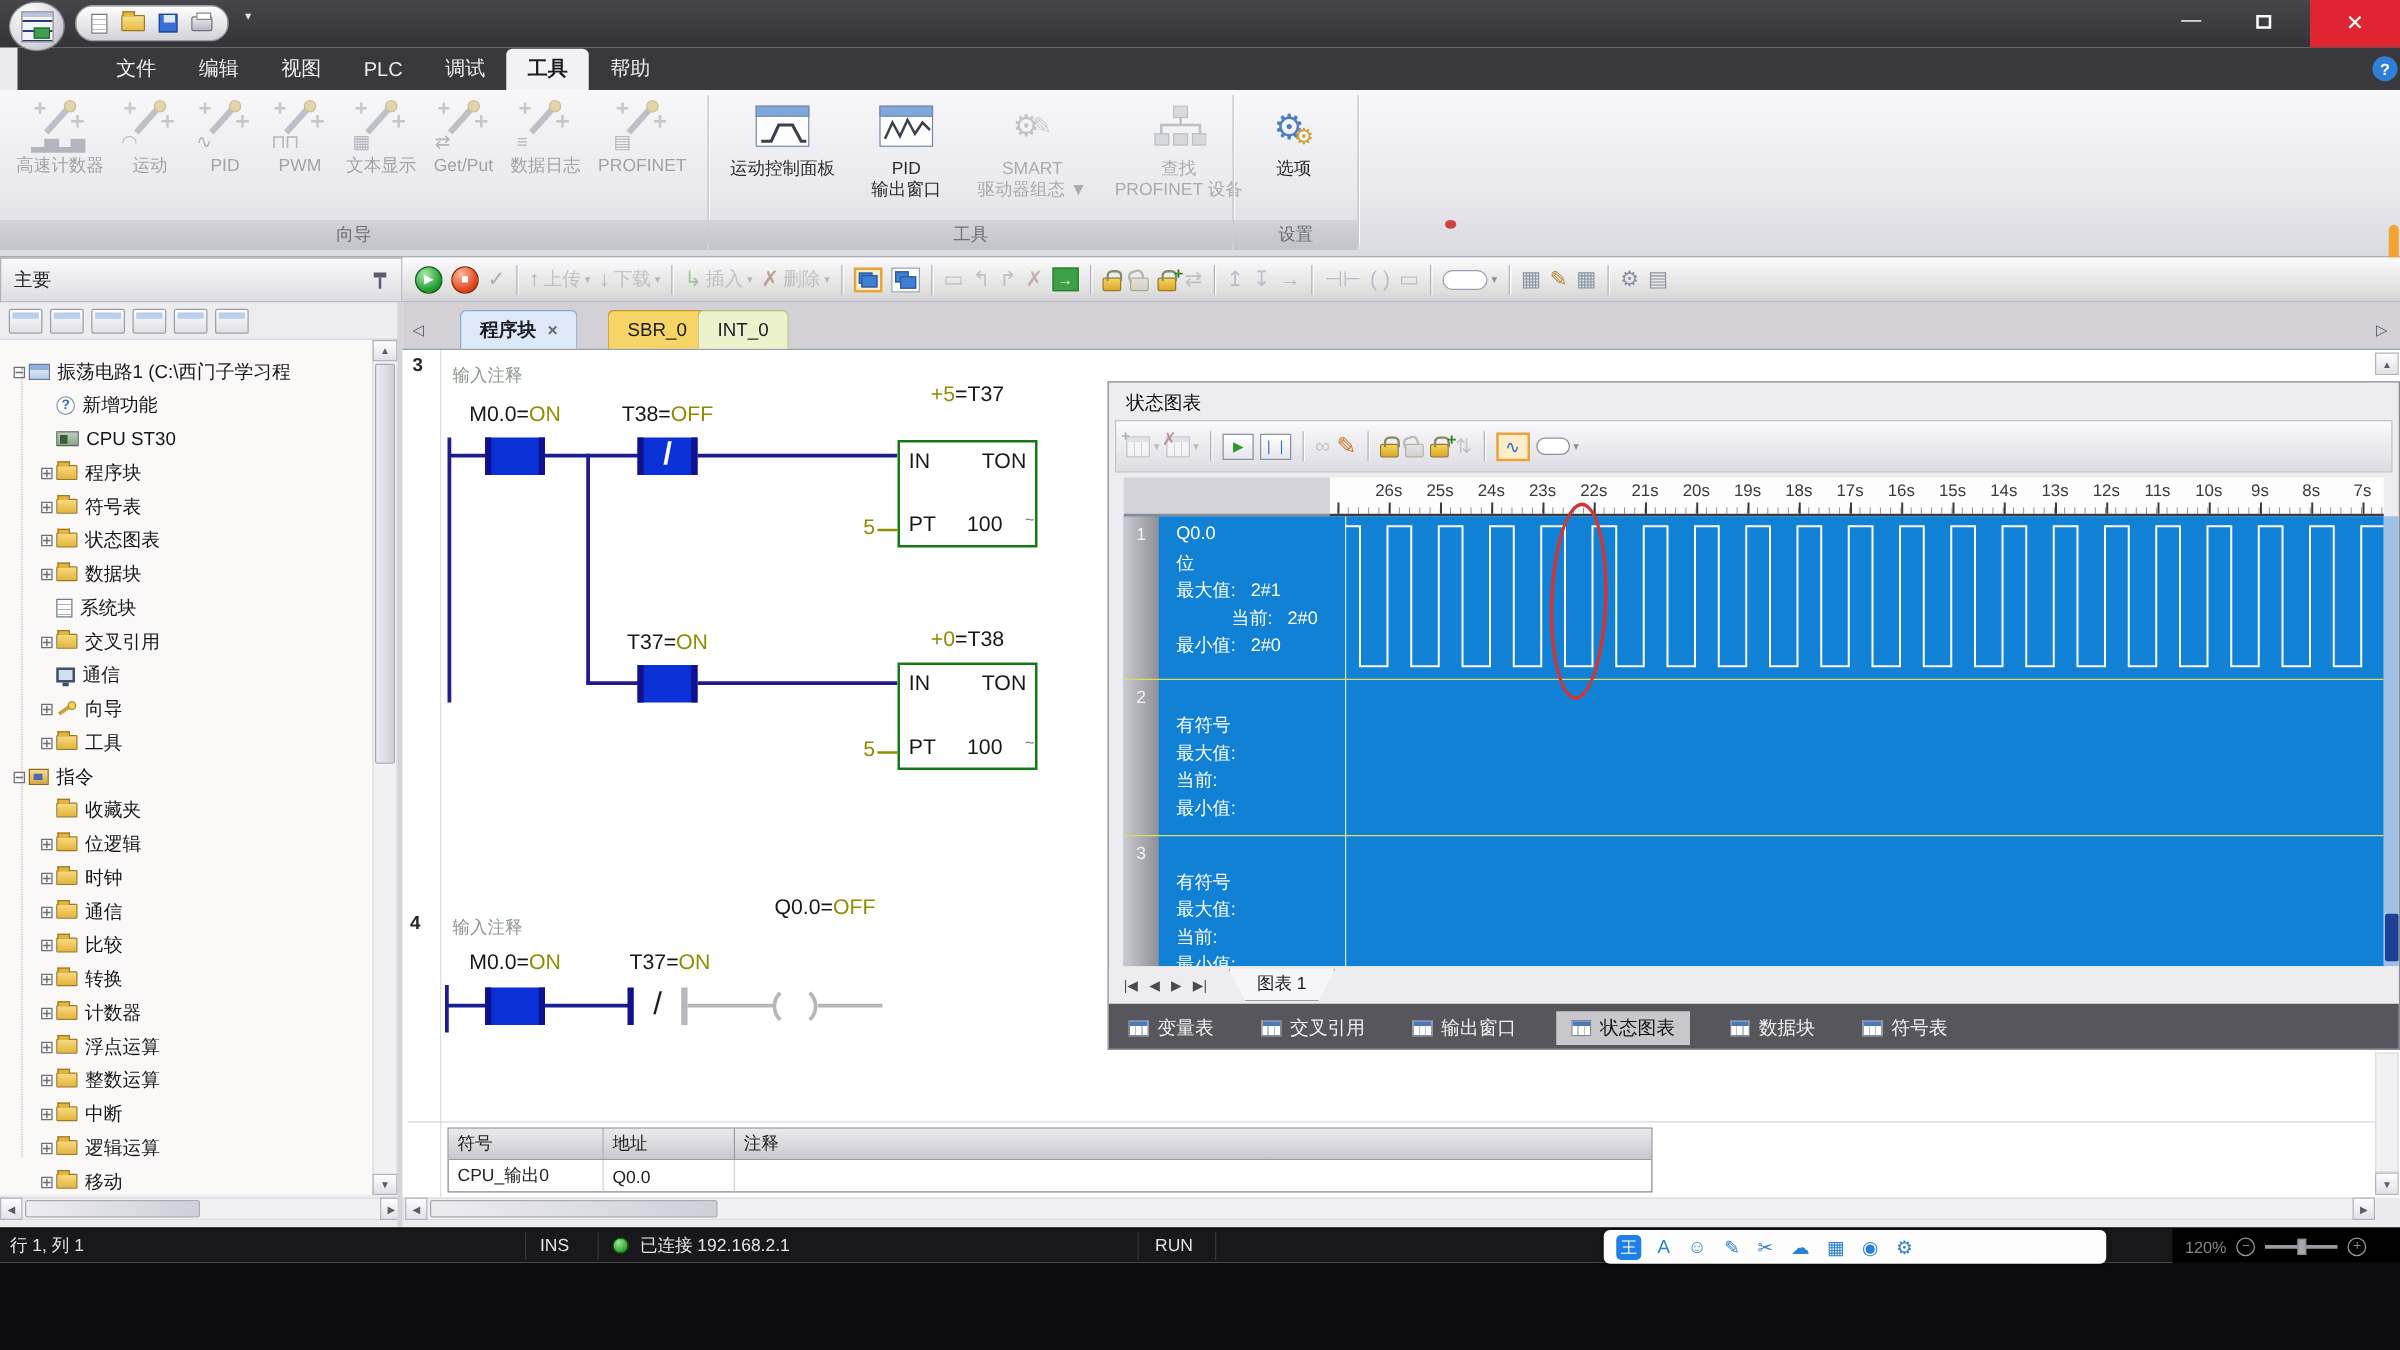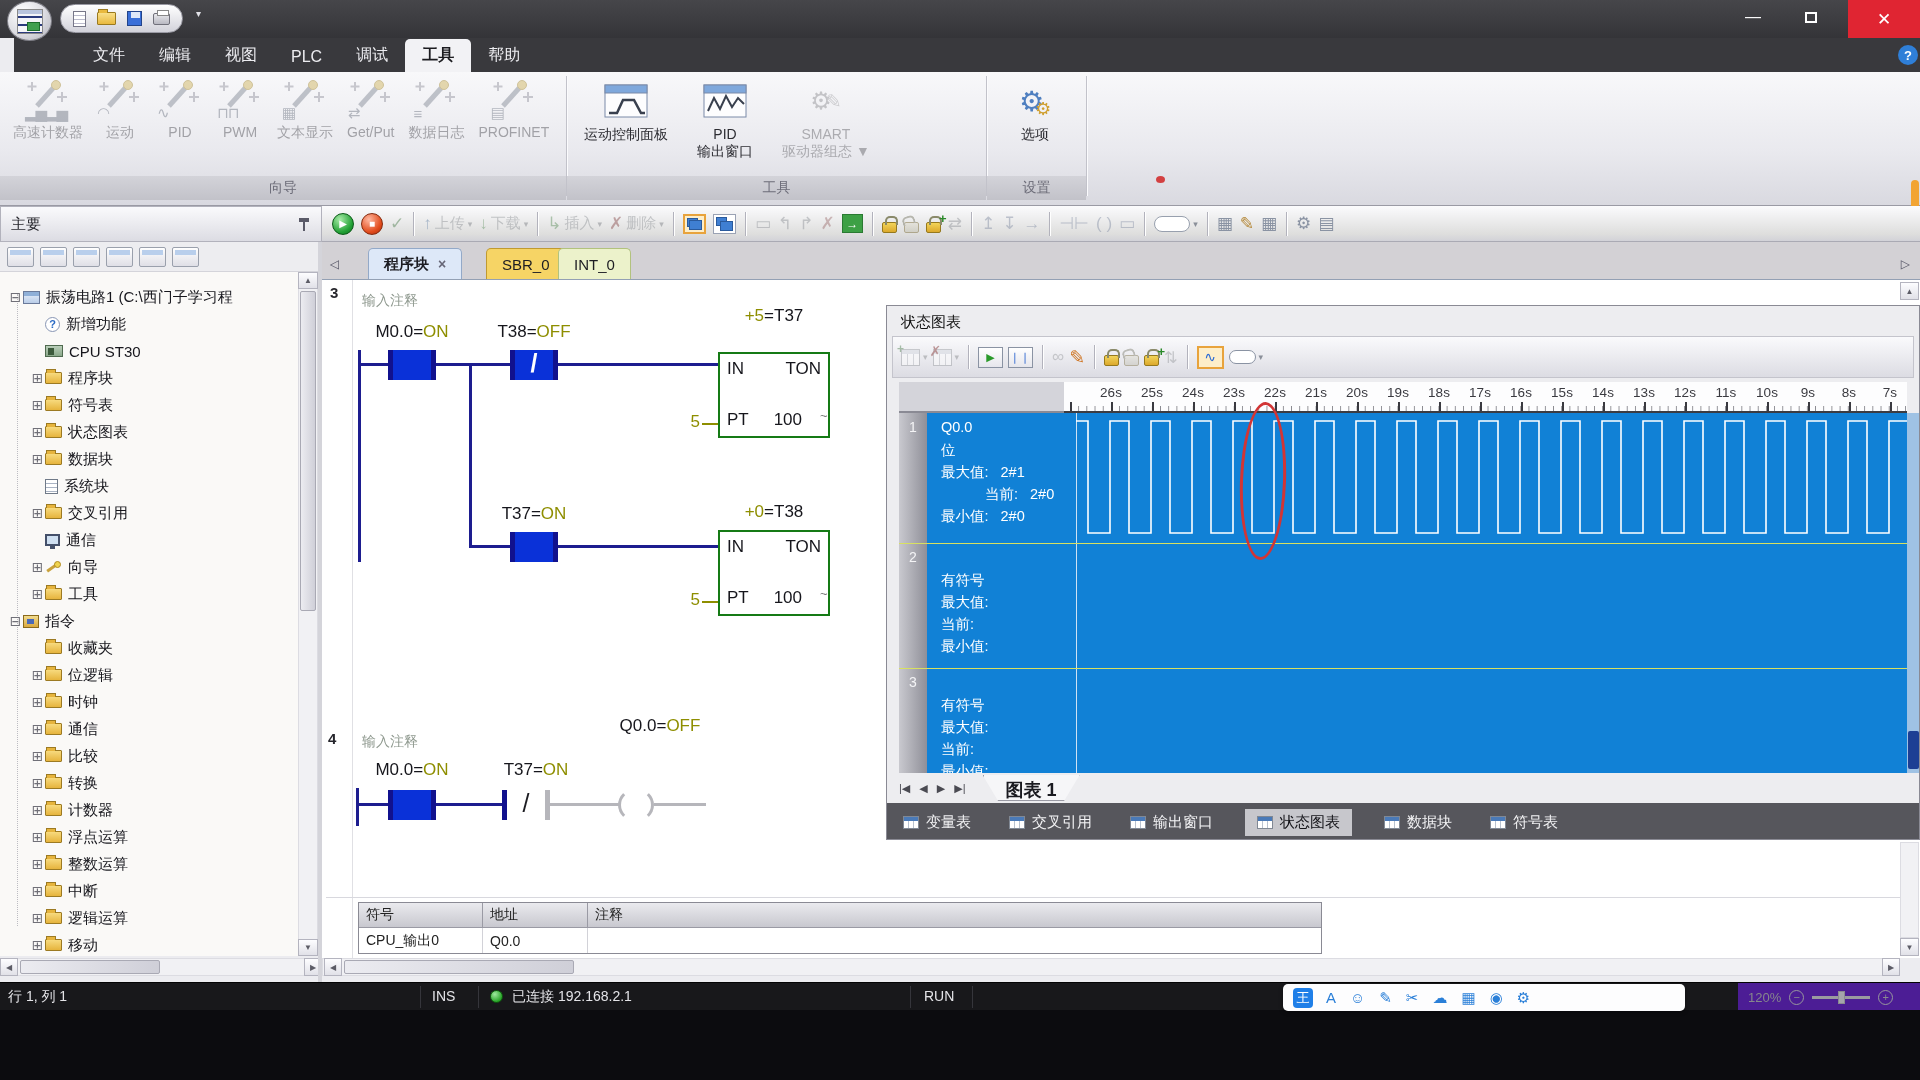--- a/index.html
+++ b/index.html
@@ -185,38 +185,38 @@
   .sc-gnum{position:absolute;left:0;width:28px;text-align:center;color:#f4f4f6;font-size:14px}
   .sc-rowsep{position:absolute;left:0;width:1008px;height:1px;background:#d9e060}
   .sc-coldiv{position:absolute;left:177px;top:0;width:1px;height:360px;background:#cfe2f4}
   .sc-txt{position:absolute;color:#fff;font-size:14.5px;white-space:nowrap}
   .sc-txt .fv{margin-left:12px}
   .sc-scroll{position:absolute;left:1020px;top:107px;width:13px;height:360px;background:#9fc2e4}
   .sc-scroll .thumb{position:absolute;left:1px;right:1px;bottom:4px;height:38px;background:#1d3f94;border-radius:2px}
   .sc-tabnav{position:absolute;left:0;top:467px;width:1034px;height:30px;background:#ededf0;display:flex;align-items:center;padding-left:12px;gap:9px}
   .nav-a{font-size:11px;color:#4a4a52}
   .chart-tab{margin-left:8px;height:26px;padding:3px 22px;background:#f6f6f8;border:1px solid #9a9aa4;border-top:none;
-    clip-path:polygon(0 0,100% 0,84% 100%,16% 100%);font-size:18px;font-weight:bold;color:#1a1a20}
+    clip-path:polygon(0 0,100% 0,84% 100%,16% 100%);font-size:14px;font-weight:normal;color:#1a1a20}
   .sc-dock{position:absolute;left:0;top:497px;width:1034px;height:38px;background:#56565c;display:flex;align-items:center;padding-left:10px;gap:26px}
   .dock-tab{display:flex;align-items:center;gap:7px;color:#f2f2f4;font-size:15px;padding:4px 6px}
   .dock-tab.active{background:#c7c7cc;color:#131318;padding:4px 12px}
   .dock-ico{width:16px;height:13px;background:#fff;border:1px solid #808894;
     background-image:linear-gradient(#4a7ab8 0 4px,transparent 4px),repeating-linear-gradient(90deg,transparent 0 4px,#b9c2cf 4px 5px)}
 
   
   .ann-ellipse{position:absolute;left:1240px;top:402px;width:46px;height:158px;border:3px solid #d23535;border-radius:50%;
     transform:rotate(2deg);z-index:9}
 
   
   .statusbar{position:absolute;left:0;top:982px;width:1920px;height:28px;background:#18181b;color:#e4e4e8;font-size:14px;border-top:1px solid #030304}
   .statusbar .fld{position:absolute;top:5px}
   .sb-div{position:absolute;top:3px;height:22px;width:1px;background:#35353b}
   .conn-dot{position:absolute;left:490px;top:7px;width:13px;height:13px;border-radius:50%;
     background:radial-gradient(circle at 35% 30%,#9fe89f,#2aa52a 70%,#157515);border:1px solid #0e5e0e}
-  .zoomseg{position:absolute;left:1738px;top:0;width:182px;height:28px;background:#4c1d95;color:#86868c;
+  .zoomseg{position:absolute;left:1738px;top:0;width:182px;height:28px;background:#000000;color:#86868c;
     display:flex;align-items:center;gap:8px;padding:0 10px;font-size:13px}
   .zbtn{width:15px;height:15px;border-radius:50%;border:1.5px solid #97979d;display:flex;align-items:center;justify-content:center;font-size:11px;color:#8a8a90}
   .ztrack{width:58px;height:3px;background:#9a9aa0;position:relative}
   .zthumb{position:absolute;left:26px;top:-5px;width:7px;height:13px;background:#a5a5ab;border:1px solid #8a8a90}
   .imebar{position:absolute;left:1283px;top:984px;width:402px;height:27px;background:#fdfdfe;border-radius:5px;
     display:flex;align-items:center;gap:13px;padding:0 10px;box-shadow:0 1px 4px rgba(0,0,0,.45);z-index:12}
   .ime-logo{width:20px;height:20px;background:#1f7fe8;border-radius:4px;color:#fff;display:flex;align-items:center;justify-content:center;font-size:13px}
   .ime-ic{color:#2a7fd8;font-size:15px}
 
   
@@ -359,20 +359,33 @@
           <div class="rtool-l">PID</div>
           <div class="rtool-l">输出窗口</div>
         </div>
         <div class="rtool dis">
           <div class="rtool-ico">
             <span style="font-size:24px;color:#a7a7af">⚙</span>
             <span style="font-size:19px;color:#b9b9c0;margin-left:-6px">✎</span>
           </div>
           <div class="rtool-l">SMART</div>
           <div class="rtool-l">驱动器组态 ▼</div>
+        </div>
+        <div class="rtool dis">
+          <div class="rtool-ico">
+            <svg width="44" height="36">
+              <rect x="18" y="2" width="11" height="9" fill="#c2cada" stroke="#98a0b0"></rect>
+              <path d="M23.5 11v6M8 24v-7h31v7" fill="none" stroke="#98a0b0" stroke-width="2"></path>
+              <rect x="3" y="24" width="11" height="9" fill="#c2cada" stroke="#98a0b0"></rect>
+              <rect x="18" y="24" width="11" height="9" fill="#c2cada" stroke="#98a0b0"></rect>
+              <rect x="33" y="24" width="11" height="9" fill="#c2cada" stroke="#98a0b0"></rect>
+            </svg>
+          </div>
+          <div class="rtool-l">查找</div>
+          <div class="rtool-l">PROFINET 设备</div>
         </div>
       </div>
     <div id="set-items">
         <div class="rtool">
           <div class="rtool-ico">
             <span style="font-size:28px;color:#4f7fc0">⚙</span>
             <span style="font-size:18px;color:#cf9f2f;margin-left:-9px;margin-top:16px">⚙</span>
           </div>
           <div class="rtool-l">选项</div>
         </div>

